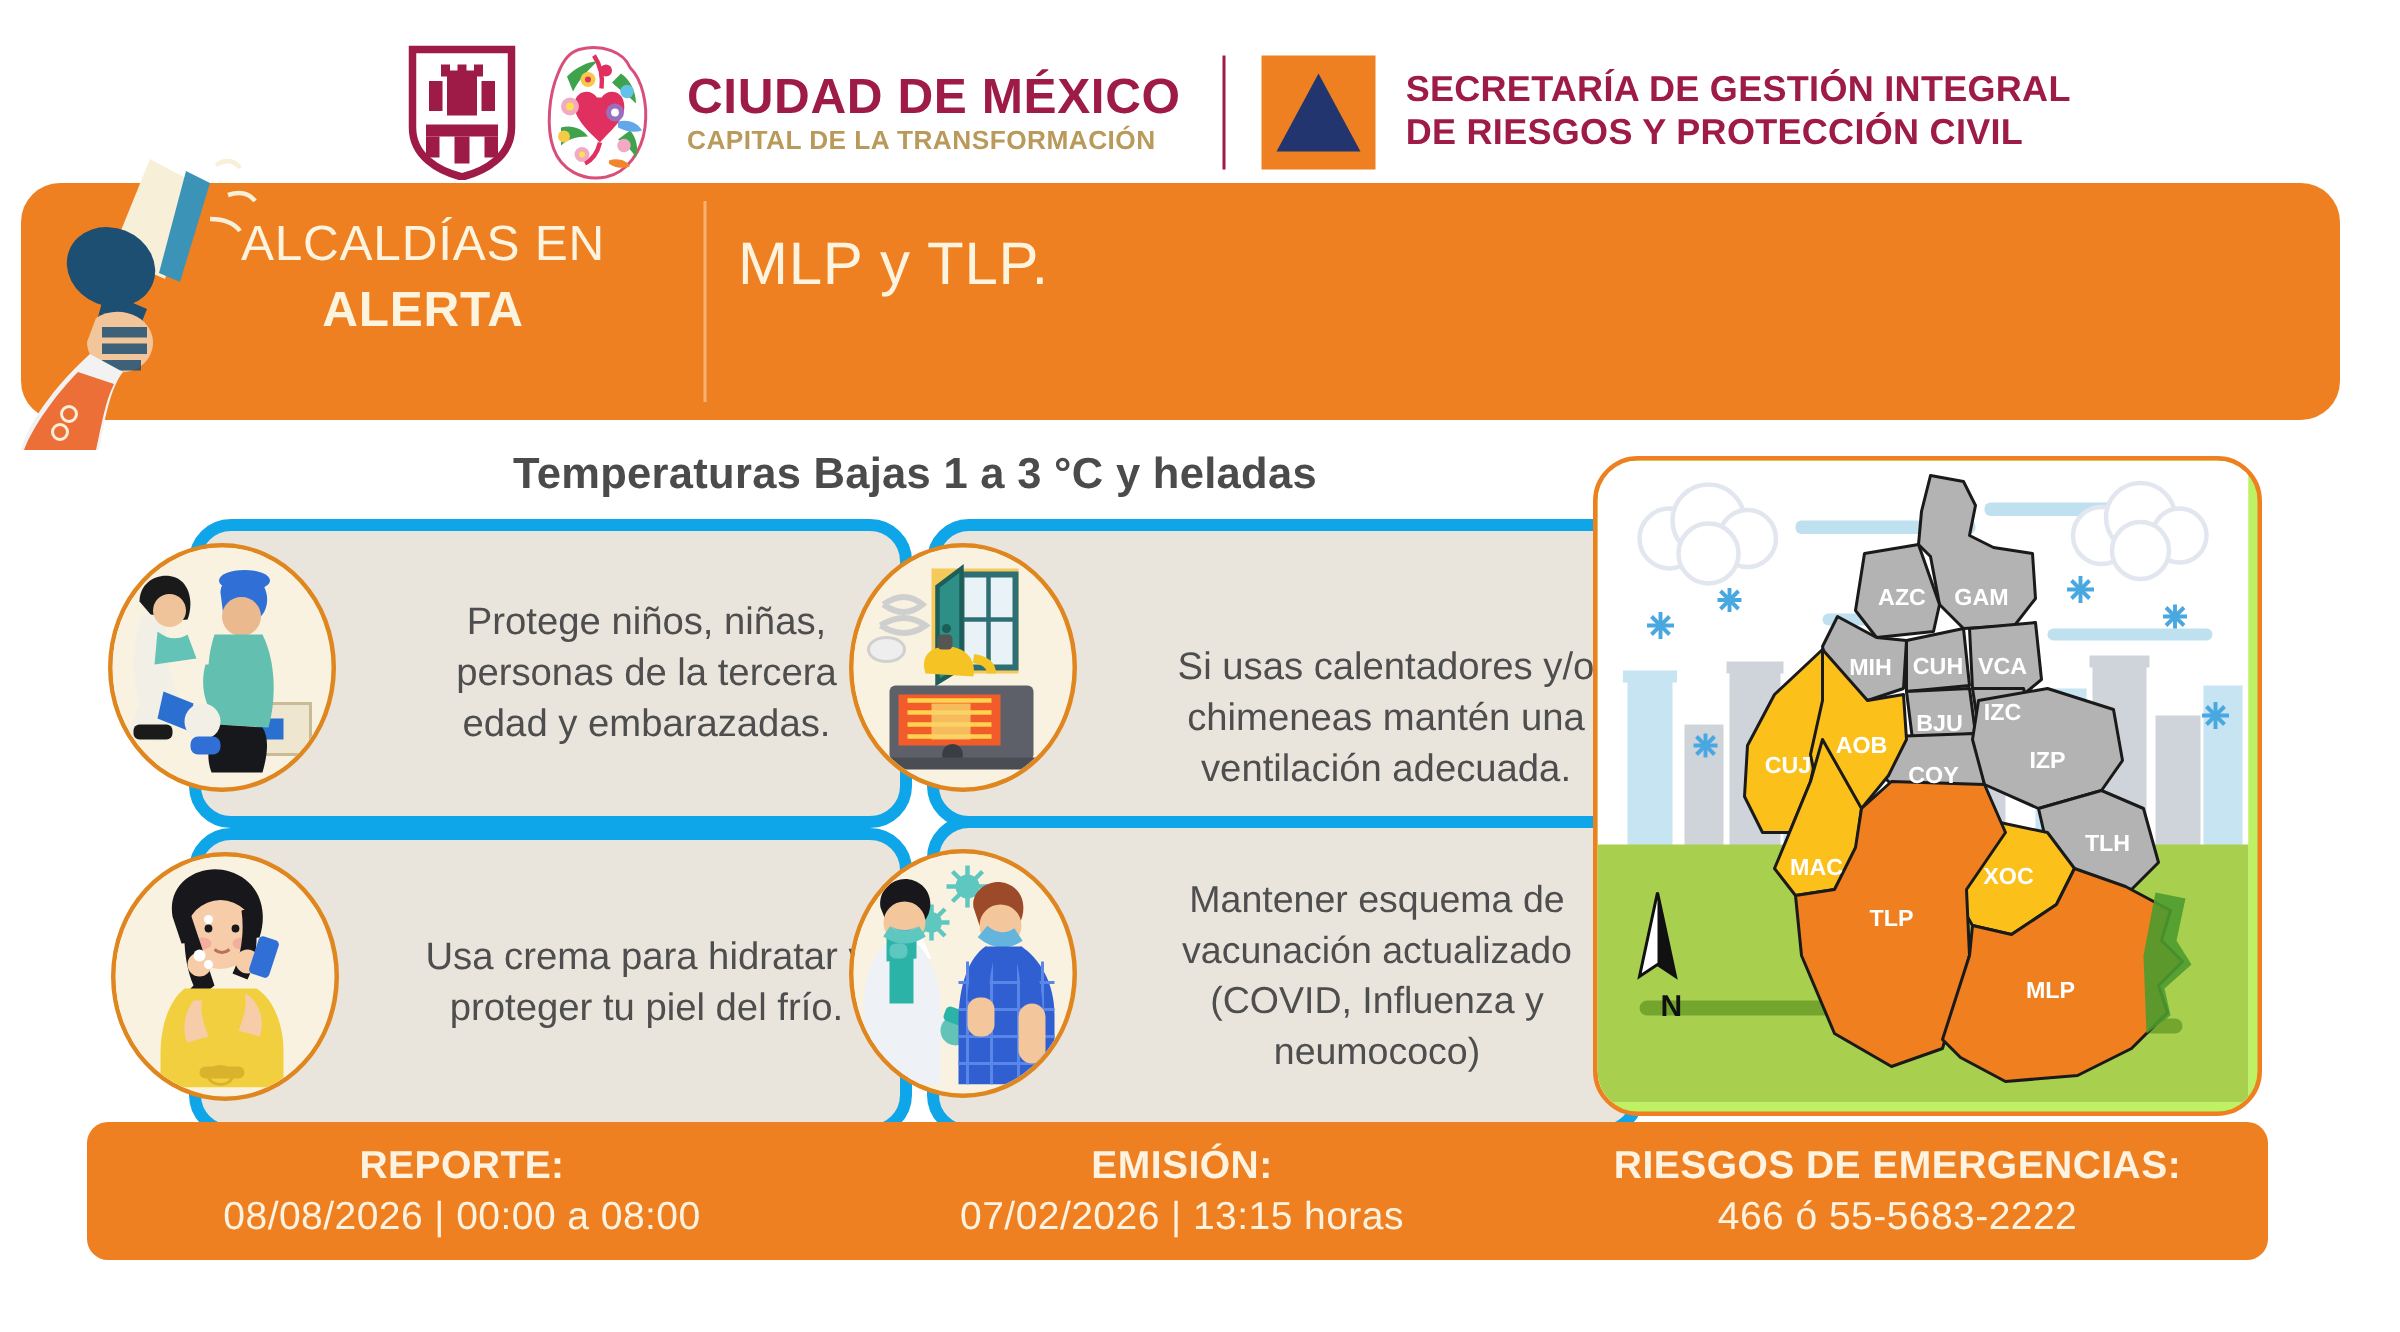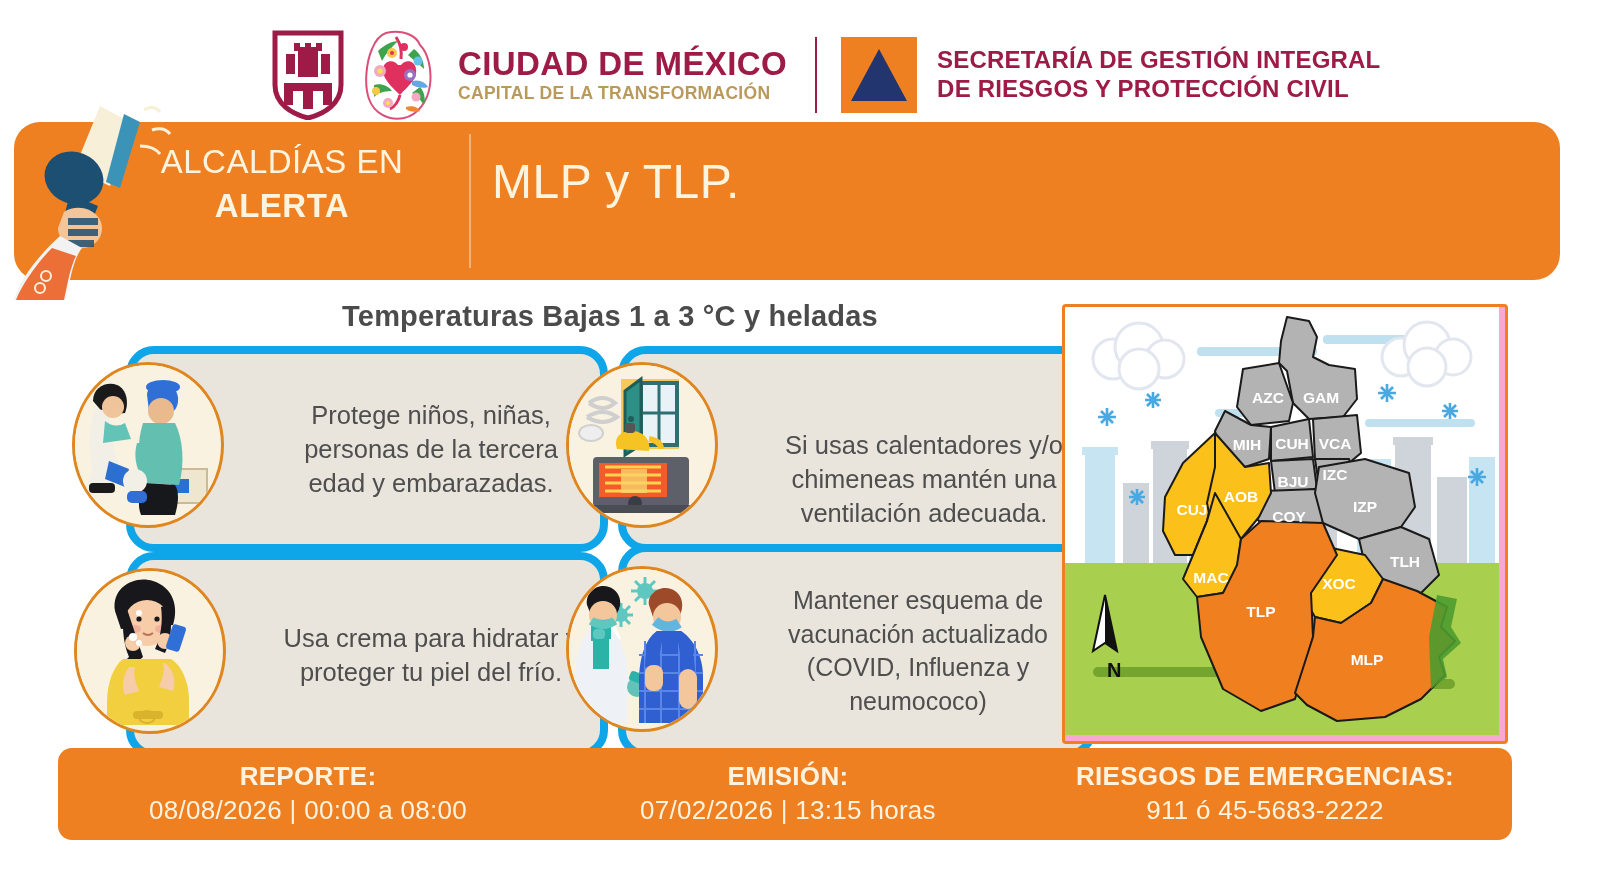--- a/index.html
+++ b/index.html
@@ -25,21 +25,21 @@
 
   .pc-text{display:flex;flex-direction:column;justify-content:center;}
   .pc-l1,.pc-l2{font-size:24px;font-weight:bold;color:#9e1b47;letter-spacing:.2px;line-height:1.18;}
 
   
   .banner{position:absolute;left:14px;top:122px;width:1546px;height:158px;background:#ee8022;border-radius:26px;}
   .banner-title{position:absolute;left:78px;top:18px;width:380px;text-align:center;color:#fdf4df;
       font-size:33px;line-height:1.32;letter-spacing:.5px;}
   .banner-title .b2{font-weight:bold;display:block;}
   .banner-vline{position:absolute;left:455px;top:12px;width:2px;height:134px;background:#f6b274;}
-  .banner-sub{position:absolute;left:478px;top:32px;color:#fdf4df;font-size:48px;letter-spacing:.5px;}
+  .banner-sub{position:absolute;left:478px;top:32px;color:#fdf4df;font-size:40px;letter-spacing:.5px;}
 
   .megaphone{position:absolute;left:-2px;top:-22px;width:190px;height:200px;}
 
   
   .heading{position:absolute;left:290px;top:300px;width:640px;text-align:center;
       font-size:29px;font-weight:bold;color:#4b4b4b;letter-spacing:.2px;}
 
   .cards{position:absolute;left:58px;top:344px;width:972px;height:396px;}
   .card{position:absolute;background:#e9e4dc;border:8px solid #0ea5e9;border-radius:28px;}
   .card.c1{left:68px;top:2px;width:466px;height:190px;}
@@ -55,21 +55,21 @@
   .card.c4 .card-text{width:312px;font-size:25px;}
 
   .bubble{position:absolute;border-radius:50%;background:#faf2e0;border:3px solid #e0861f;overflow:hidden;}
   .card.c1 .bubble{left:-62px;top:8px;width:146px;height:160px;}
   .card.c2 .bubble{left:-60px;top:8px;width:146px;height:160px;}
   .card.c3 .bubble{left:-60px;top:8px;width:146px;height:160px;}
   .card.c4 .bubble{left:-60px;top:14px;width:146px;height:160px;}
 
   
   .mapbox{position:absolute;left:1062px;top:304px;width:440px;height:434px;
-      border:3px solid #ee8022;border-radius:4px;overflow:hidden;background:#f9a8d4;}
+      border:3px solid #ee8022;border-radius:30px;overflow:hidden;background:#bef264;}
   .map-svg{display:block;}
 
   
   .footer{position:absolute;left:58px;top:748px;width:1454px;height:92px;background:#ee8022;border-radius:14px;
       display:flex;}
   .fcol{flex:1;display:flex;flex-direction:column;align-items:center;justify-content:center;color:#fdf3e0;}
   .fcol.p{flex:0 0 500px;}
   .fcol.e{flex:0 0 460px;}
   .fcol.r{flex:1;}
   .flab{font-size:26px;font-weight:bold;letter-spacing:.3px;line-height:1.15;}
@@ -485,15 +485,15 @@
   <div class="fcol p">
     <div class="flab">REPORTE:</div>
     <div class="fval">08/08/2026 | 00:00 a 08:00</div>
   </div>
   <div class="fcol e">
     <div class="flab">EMISIÓN:</div>
     <div class="fval">07/02/2026 | 13:15 horas</div>
   </div>
   <div class="fcol r">
     <div class="flab">RIESGOS DE EMERGENCIAS:</div>
-    <div class="fval">911 ó 45-5683-2222</div>
+    <div class="fval">466 ó 55-5683-2222</div>
   </div>
 </div>
 
 </body></html>

